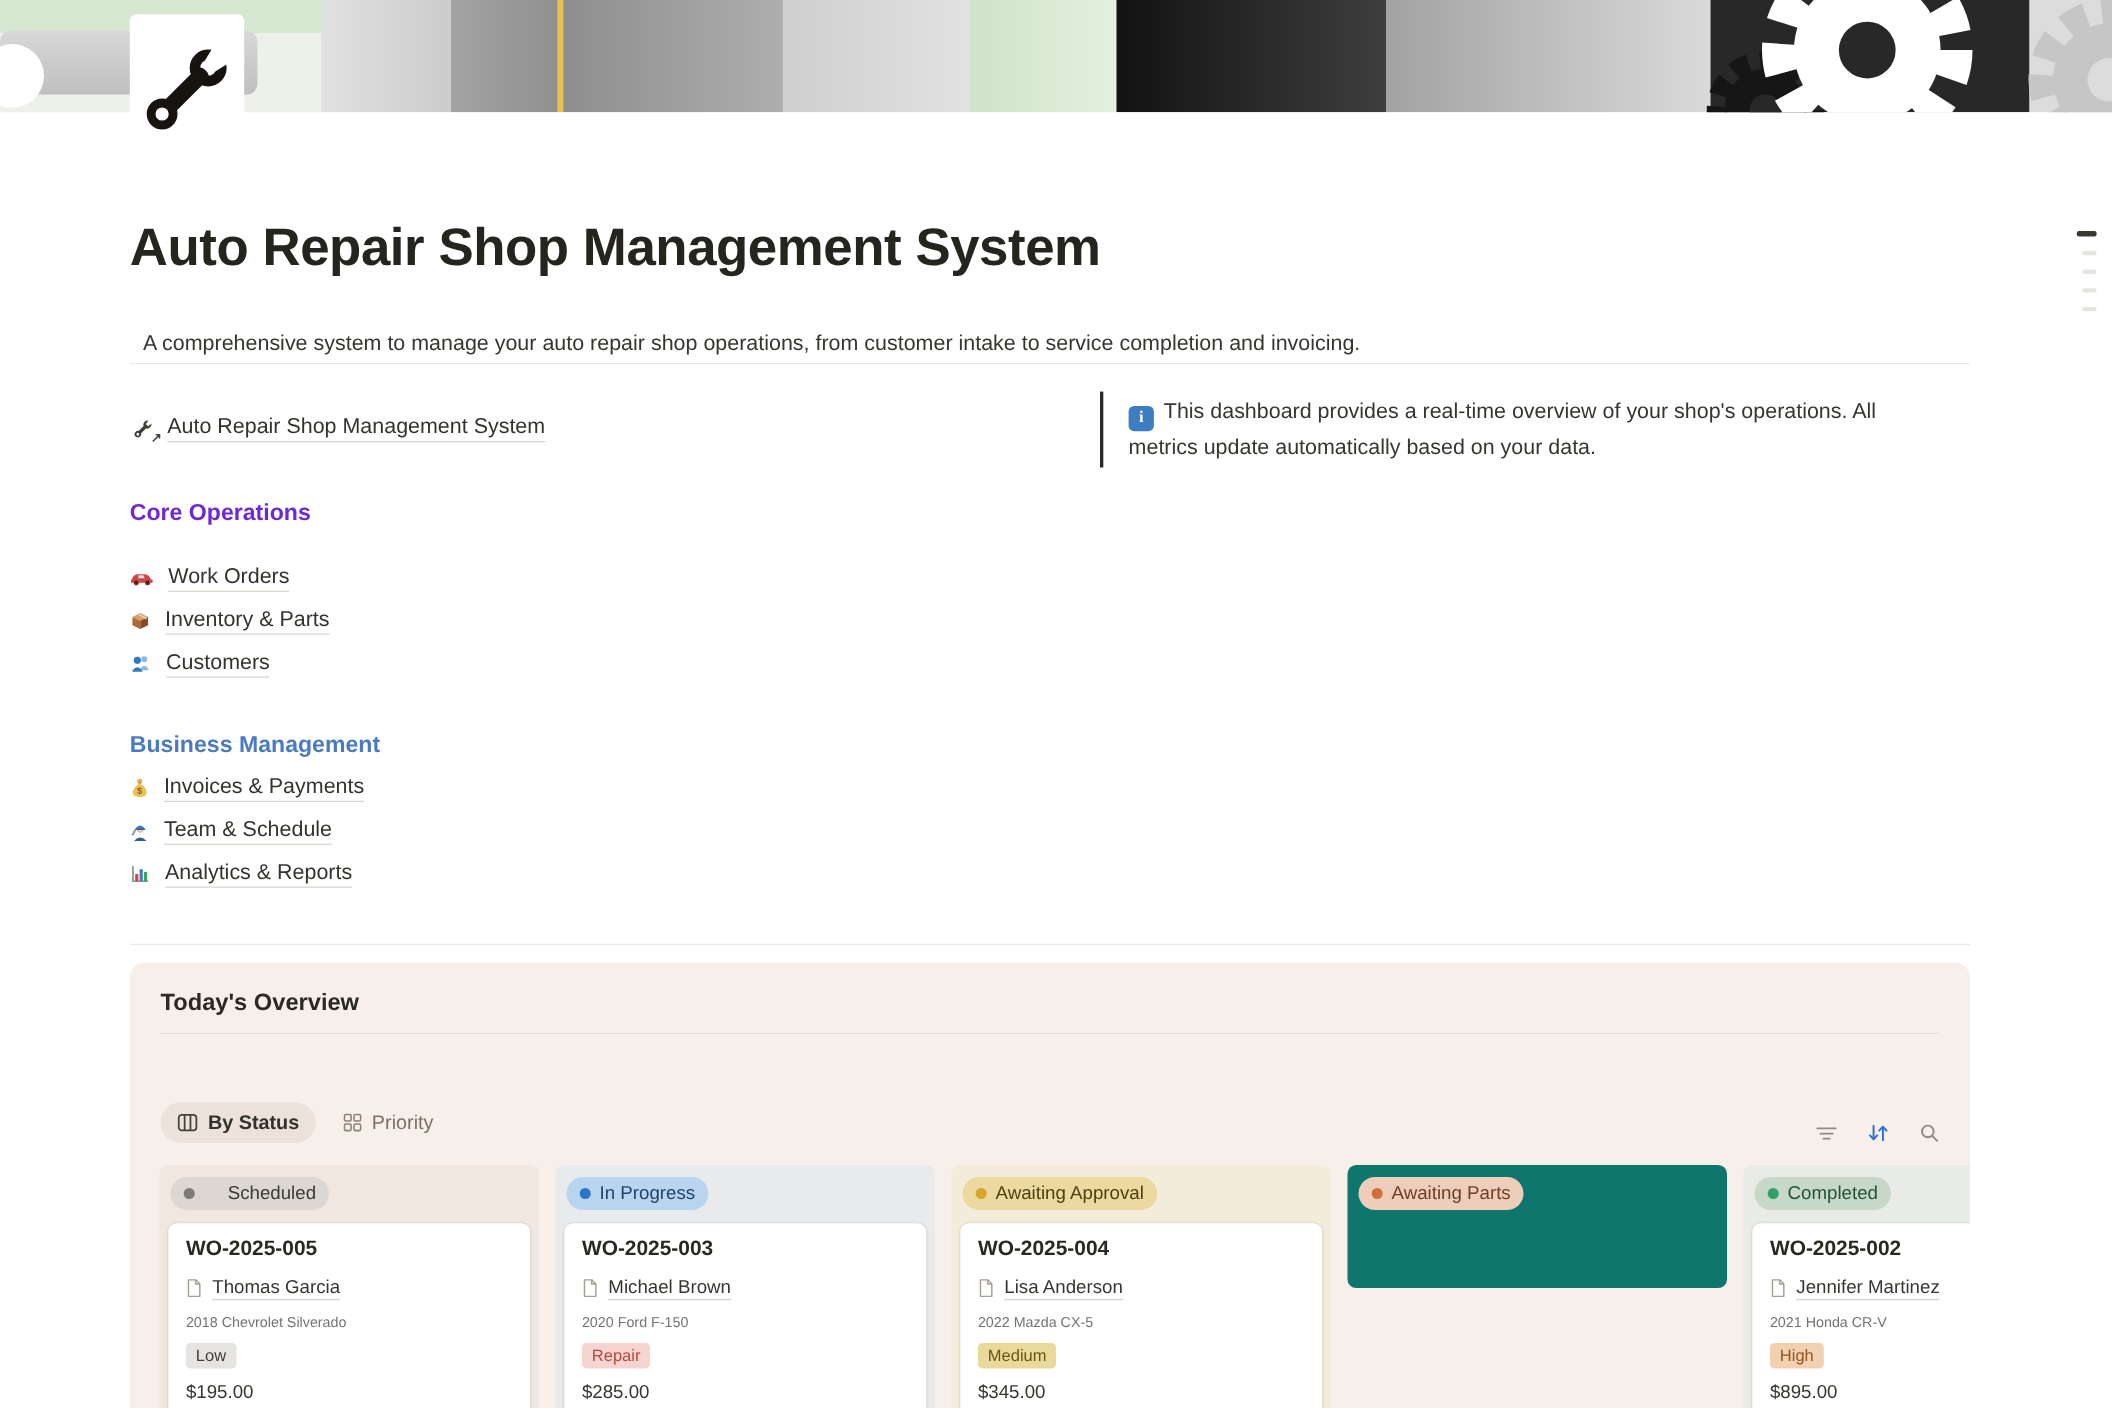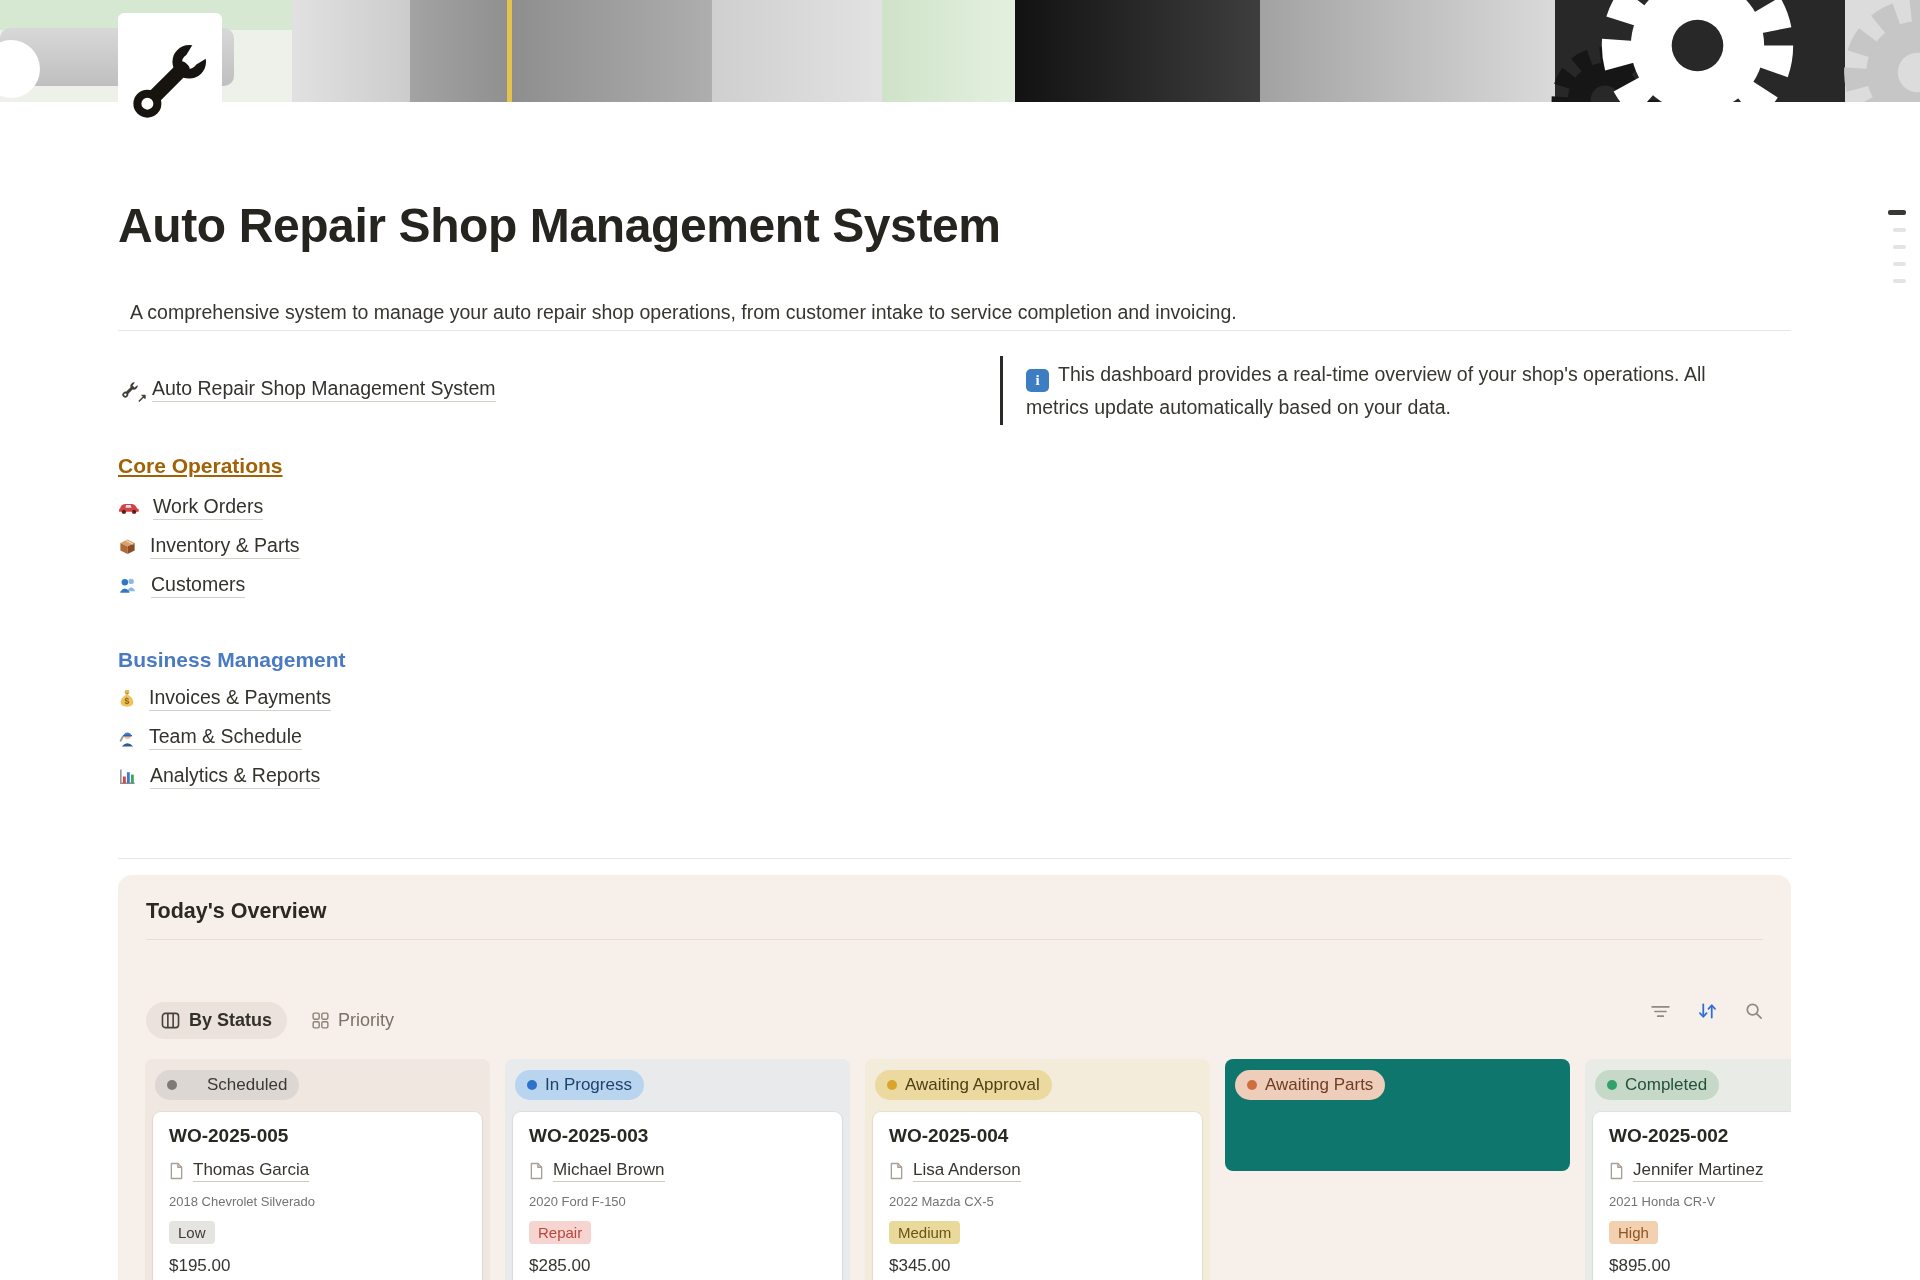--- a/index.html
+++ b/index.html
@@ -35,36 +35,36 @@
   .nav-h2{display:flex;align-items:center;gap:11px;font-size:29px;font-weight:700;color:#2b2923}
   .ic{display:inline-flex;align-items:center;justify-content:center;flex:none}
   .page-link{display:inline-flex;align-items:center;gap:12px;margin-top:17px;margin-left:2px;
              font-size:19.5px;font-weight:500;color:#34322c;cursor:pointer;text-decoration:none}
   .link-text{border-bottom:1.5px solid #d6d1c8;padding-bottom:1px}
   .wrench-link{position:relative;display:inline-flex}
   .link-arrow{position:absolute;right:-7px;bottom:-5px;font-size:12px;font-weight:bold;color:#44413b}
   .nav-section-h{margin-top:50px;font-size:21px;font-weight:700}
   .nav-item{display:flex;align-items:center;gap:13px;margin-top:14px;font-size:19.5px;
             font-weight:500;color:#34322c;cursor:pointer;text-decoration:none}
-  .nav-item:first-of-type{margin-top:17px}
+  .nav-item:first-of-type{margin-top:34px}
   .nav-item .lbl{border-bottom:1.5px solid #d6d1c8;padding-bottom:1px}
 
   
   .callout{position:absolute;left:1000px;top:356px;width:700px;border-left:3.5px solid #2b2925;
            padding:3px 0 3px 23px;font-size:19.5px;line-height:1.55}
   .info-ic{display:inline-flex;width:23px;height:23px;border-radius:5px;background:#3d7dc2;color:#fff;
            align-items:center;justify-content:center;font-family:"Liberation Serif",serif;
            font-weight:bold;font-size:15px;vertical-align:-4px;margin-right:9px}
 
   
   .overview{position:absolute;left:118px;top:875px;width:1673px;height:430px;border-radius:14px;
             overflow:hidden;background:#f7efea}
   .ov-title{margin:0;padding:24px 28px 0;font-size:21.5px;font-weight:700;color:#2b2923}
   .ov-hr{height:1px;background:#e9ded7;margin:15px 28px 0}
-  .tab-row{display:flex;align-items:flex-start;margin:62px 28px 0}
+  .tab-row{display:flex;align-items:flex-end;margin:62px 28px 0}
   .tab{display:flex;align-items:center;gap:9px;padding:8px 15px;border-radius:19px;font-size:18px;
        color:#7b7166;cursor:pointer}
   .tab.active{background:#ebe2db;color:#33312b;font-weight:600}
   .tab + .tab{margin-left:10px}
   .toolbar{margin-left:auto;display:flex;align-items:center;gap:27px}
   .tbtn{cursor:pointer;display:flex}
 
   
   .board{display:flex;gap:15px;margin:20px 0 0 27px;align-items:flex-start}
   .col{width:345px;flex:none;border-radius:8px;padding:9px 8px;min-height:236px;box-sizing:border-box}
@@ -153,21 +153,21 @@
               <rect x="-9" y="-30" width="18" height="70" rx="7" fill="#413e37"></rect>
               <circle cx="0" cy="40" r="17.5" fill="#413e37"></circle>
               <circle cx="0" cy="40" r="7.5" fill="#fff"></circle>
             </g>
           </svg>
           <span class="link-arrow">↗</span>
         </span>
       <span class="link-text">Auto Repair Shop Management System</span>
     </a>
     <div id="nav-sections">
-        <div class="nav-section-h" style="color: #a16207; text-decoration: underline;">Core Operations</div>
+        <div class="nav-section-h" style="color: #6d28d9;">Core Operations</div>
         <a class="nav-item">
           <span class="ic">
             <svg viewBox="0 0 24 17" width="22" height="16">
               <path d="M2.2 10.2 C3 6.8 5.4 5.2 8.4 5.2 L14.4 5.2 C17.6 5.2 20 7.2 20.8 10.2 L22.6 10.8 L22.6 13.6 L20.2 13.6 A2.6 2.6 0 0 1 15 13.6 L9 13.6 A2.6 2.6 0 0 1 3.8 13.6 L1.2 13.6 L1.2 10.8 Z" fill="#d64141"></path>
               <path d="M8.8 6.3 L13.6 6.3 L14.8 9.3 L8.2 9.3 Z" fill="#cfe3f5"></path>
               <circle cx="6.4" cy="13.6" r="2.1" fill="#4a2420"></circle>
               <circle cx="17.6" cy="13.6" r="2.1" fill="#4a2420"></circle>
             </svg>
           </span>
           <span class="lbl">Work Orders</span>

